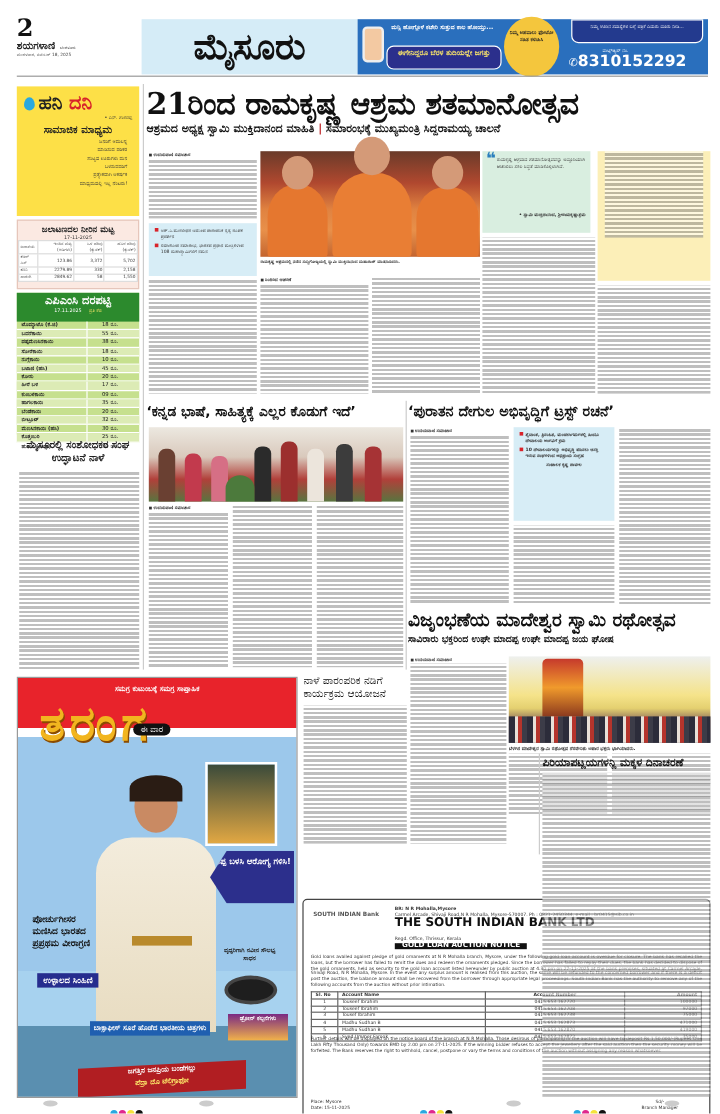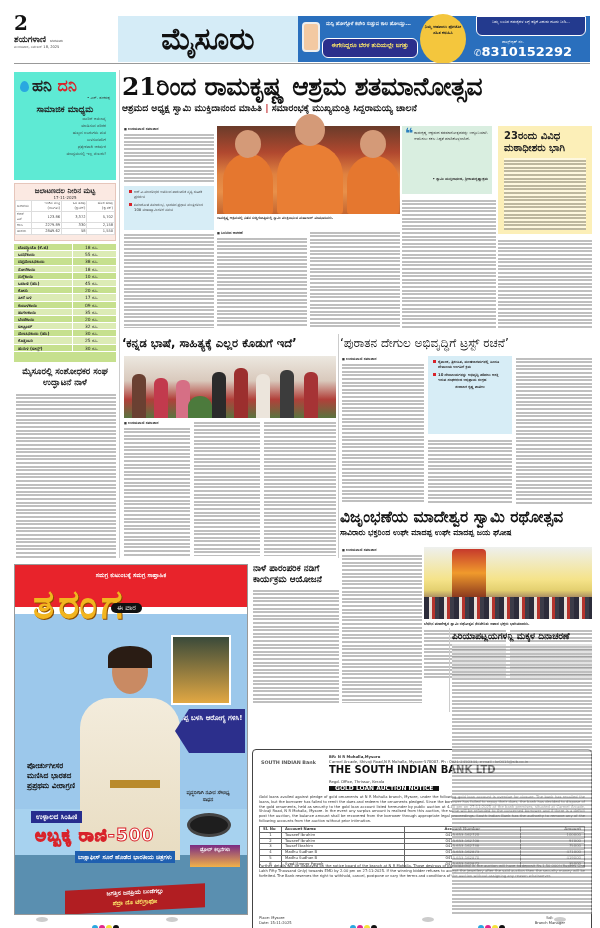--- a/index.html
+++ b/index.html
@@ -11,21 +11,21 @@
   .mh-left{left:14px;top:14px;width:104px;height:48px}
   .pg-num{font-family:"DejaVu Serif",serif;font-weight:bold;font-size:20px;line-height:18px;color:#111}
   .paper-name{font-size:8.5px;font-weight:bold;color:#222;margin-top:2px}
   .paper-name small{font-size:3.5px;font-weight:normal;margin-left:4px}
   .paper-date{font-size:3.6px;color:#444}
   .mh-city{left:118px;top:16px;width:180px;height:46px;background:#d5ecf7;display:flex;align-items:center;justify-content:center}
   .mh-city span{font-size:30px;font-weight:bold;color:#111;font-family:"DejaVu Serif",serif}
   .mh-ad{left:298px;top:16px;width:292px;height:46px;background:#2a6fbd;color:#fff}
   .mh-rule{left:14px;top:63px;width:576px;height:1px;background:#999}
   
-  .hani{left:14px;top:72px;width:102px;height:108px;background:#5eead4}
+  .hani{left:14px;top:72px;width:102px;height:108px;background:#fde047}
   .hani-title{font-size:16px;font-weight:bold;padding:4px 0 0 6px}
   .hani-title .h1{color:#222}.hani-title .h2{color:#d8232a}
   .drop{display:inline-block;width:9px;height:11px;background:#29a8e0;border-radius:50% 50% 50% 50%/60% 60% 40% 40%;margin-right:3px;vertical-align:-1px}
   .hani-author{font-size:4px;text-align:right;padding-right:6px;color:#333}
   .hani-sub{font-size:8.5px;font-weight:bold;text-align:center;margin-top:4px}
   .hani-poem{font-size:4.2px;line-height:7px;text-align:right;padding-right:10px;color:#333}
   .dam{left:14px;top:183px;width:102px;height:58px;background:#fbe9e2;border:1px solid #e6c6bb}
   .dam-title{font-size:7px;font-weight:bold;text-align:center;margin-top:3px;color:#222}
   .dam-date{font-size:4px;text-align:center;color:#333}
   .dam table{width:100%;border-collapse:collapse;font-size:3.6px;background:#fff}
@@ -56,27 +56,27 @@
   .callout-blue li{list-style:none;font-size:3.8px;line-height:5px;margin:3px 4px 0 10px;position:relative;color:#333}
   .callout-blue li:before{content:"";position:absolute;left:-5px;top:1px;width:2.5px;height:2.5px;background:#d8232a}
   .quote-box{left:402px;top:126px;width:90px;height:68px;background:#d9eee0}
   .quote-mark{font-size:14px;color:#2b7fbd;font-weight:bold;position:absolute;left:3px;top:-1px}
   .side23{left:498px;top:126px;width:94px;height:108px;background:#fcefb8}
   .side23 h4{font-size:10px;line-height:12px;padding:4px 6px;color:#222}
   
   .kan-h{left:122px;top:336px;width:216px;font-size:11.5px;font-weight:bold;white-space:nowrap;color:#111}
   .photo2{left:124px;top:356px;width:212px;height:62px;background:linear-gradient(#ece8e0,#d9c9bc 40%,#b1403a 70%,#59743f)}
   .person{position:absolute;bottom:0;width:14px;border-radius:6px 6px 0 0}
-  .pur-h{left:340px;top:336px;width:252px;font-size:12px;font-weight:normal;white-space:nowrap;color:#111}
+  .pur-h{left:340px;top:336px;width:252px;font-size:12px;font-weight:bold;white-space:nowrap;color:#111}
   .callout2{left:428px;top:356px;width:84px;height:78px;background:#d7edf6}
   .vij-h{left:340px;top:507px;width:252px;font-size:15.5px;font-weight:bold;white-space:nowrap;color:#111;font-family:"DejaVu Serif",serif}
   .vij-sub{left:340px;top:528px;width:252px;font-size:7.8px;font-weight:bold;white-space:nowrap;color:#111}
   .photo3{left:424px;top:547px;width:168px;height:72px;background:linear-gradient(#eef0ee 0,#f5e38a 45%,#e4d070 60%,#8c6c5a 75%,#3e3a46)}
   .cap3{left:424px;top:621px;width:168px;font-size:4px;font-weight:bold;color:#333;white-space:nowrap;overflow:hidden}
-  .nale-h{left:253px;top:563px;width:90px;font-size:8.8px;font-weight:bold;line-height:11px;color:#111}
+  .nale-h{left:253px;top:563px;width:90px;font-size:8.8px;font-weight:normal;line-height:11px;color:#111}
   
   .mag{left:14px;top:564px;width:234px;height:351px;background:linear-gradient(#e8232b 0 12%,#fff 12% 14%,#9cc8eb 14% 70%,#a7d2ef 70% 83%,#5a8fb0 83%);border:1px solid #999;overflow:hidden}
   .mag-top{position:absolute;top:6px;width:100%;text-align:center;font-size:6px;font-weight:bold;color:#fff}
   .mag-logo{position:absolute;top:15px;left:18px;font-size:40px;font-weight:bold;color:#f2b51f;font-family:"DejaVu Serif",serif;letter-spacing:4px;text-shadow:1px 1px 0 #8a4b00}
   .mag-pill{position:absolute;top:38px;left:96px;background:#111;color:#fff;font-size:7px;padding:1px 6px;border-radius:8px}
   .lady{position:absolute;left:55px;top:85px;width:120px;height:210px}
   .ghee{position:absolute;left:156px;top:70px;width:60px;height:70px;background:linear-gradient(#3a4a3a,#e2a843);border:2px solid #fff}
   .blue-diamond{position:absolute;left:160px;top:144px;width:70px;height:44px;background:#2c2f8c;color:#fff;font-size:7px;font-weight:bold;text-align:center;line-height:10px;padding-top:4px;clip-path:polygon(20% 0,100% 0,100% 100%,20% 100%,0 50%)}
   .mag-left-txt{position:absolute;left:12px;top:196px;font-size:7.5px;font-weight:bold;line-height:10px;color:#111}
   .mag-blue1{position:absolute;left:16px;top:246px;background:#262d8e;color:#fff;font-size:7px;font-weight:bold;padding:2px 5px}
@@ -169,20 +169,24 @@
       <td>ಹಾರಂಗಿ</td>
           <td>2849.62</td>
           <td>58</td>
           <td>1,550</td>
     </tr>
   </tbody>
     </table>
 </div>
 
 <div class="abs apmc">
+  <div class="apmc-head">
+    <div class="t">ಎಪಿಎಂಸಿ ದರಪಟ್ಟಿ</div>
+    <div class="d"><span>17.11.2025</span><b>ಪ್ರತಿ ಕೆಜಿ</b></div>
+  </div>
   <div id="apmc-rows">
       <div class="apmc-row">
         <span class="n">ಟೊಮ್ಯಾಟೊ (ಕೆ.ಜಿ)</span>
         <span class="v">18 ರೂ.</span>
       </div>
       <div class="apmc-row">
         <span class="n">ಬದನೆಕಾಯಿ</span>
         <span class="v">55 ರೂ.</span>
       </div>
       <div class="apmc-row">
@@ -274,21 +278,20 @@
 <div class="abs lines" style="left:217px;top:236px;width:90px;height:92px"></div>
 <div class="abs lines" style="left:310px;top:230px;width:90px;height:98px"></div>
 
 <div class="abs quote-box">
   <span class="quote-mark">❝</span>
   <div style="position:absolute;left:12px;top:4px;width:74px;font-size:4px;line-height:6px;color:#333">ರಾಮಕೃಷ್ಣ ಆಶ್ರಮದ ಶತಮಾನೋತ್ಸವವನ್ನು ಅದ್ದೂರಿಯಾಗಿ ಆಚರಿಸಲು ಸಕಲ ಸಿದ್ಧತೆ ಮಾಡಿಕೊಳ್ಳಲಾಗಿದೆ.</div>
   <div style="position:absolute;right:4px;top:50px;width:70px;font-size:3.8px;line-height:5px;text-align:right;font-weight:bold;color:#333">• ಸ್ವಾಮಿ ಮುಕ್ತಿದಾನಂದ, ಶ್ರೀರಾಮಕೃಷ್ಣಾಶ್ರಮ</div>
 </div>
 <div class="abs lines" style="left:402px;top:198px;width:94px;height:130px"></div>
 <div class="abs side23">
-  <h4>23ರಂದು ವಿವಿಧ ಮಠಾಧೀಶರು ಭಾಗಿ</h4>
   <div class="lines" style="margin:0 6px;height:72px"></div>
 </div>
 <div class="abs lines" style="left:498px;top:238px;width:94px;height:90px"></div>
 
 <div class="abs kan-h">‘ಕನ್ನಡ ಭಾಷೆ, ಸಾಹಿತ್ಯಕ್ಕೆ ಎಲ್ಲರ ಕೊಡುಗೆ ಇದೆ’</div>
 <div class="abs photo2">
   <div class="person" style="left:8px;height:44px;background:#6a4032"></div>
   <div class="person" style="left:30px;height:40px;background:#c23a4d"></div>
   <div class="person" style="left:52px;height:38px;background:#d66f85"></div>
   <div class="person" style="left:88px;height:46px;background:#2b2b2b"></div>
@@ -340,21 +343,20 @@
     <div style="position:absolute;left:38px;top:-4px;width:44px;height:22px;border-radius:50% 50% 0 0;background:#2a1c14"></div>
     <div style="position:absolute;left:10px;top:48px;width:100px;height:162px;background:linear-gradient(#f3ecdc,#e8dcc1);border-radius:30px 30px 0 0"></div>
     <div style="position:absolute;left:40px;top:130px;width:50px;height:8px;background:#b98a2c"></div>
   </div>
   <div class="ghee"></div>
   <div class="blue-diamond">ತುಪ್ಪ ಬಳಸಿ ಆರೋಗ್ಯ ಗಳಿಸಿ!</div>
   <div class="mag-left-txt" style="width:60px">ಪೋರ್ಚುಗೀಸರ ಮಣಿಸಿದ ಭಾರತದ ಪ್ರಪ್ರಥಮ ವೀರಾಗ್ರಣಿ</div>
   <div class="mag-right-small" style="width:50px">ವೃದ್ಧರಿಗಾಗಿ ನವೀನ ಸೌಲಭ್ಯ ಸಾಧನ</div>
   <div style="position:absolute;left:172px;top:248px;width:44px;height:24px;border-radius:50%;background:#1e1e1e;border:3px solid #444"></div>
   <div class="mag-blue1">ಉಳ್ಳಾಲದ ಸಿಂಹಿಣಿ</div>
-  <div class="mag-big">ಅಬ್ಬಕ್ಕ ರಾಣಿ-500</div>
   <div class="mag-blue2">ಬಾಕ್ಸಾಫೀಸ್ ಸೂರೆ ಹೊಡೆದ ಭಾರತೀಯ ಚಿತ್ರಗಳು</div>
   <div class="mag-cube">ಡ್ರೋನ್ ಕಲ್ಪನೆಗಳು</div>
   <div class="mag-ribbon">
     <div>ಜಗತ್ತಿನ ಜನಪ್ರಿಯ ಬಂಡೆಗಲ್ಲು</div>
     <b>ಪೆದ್ರಾ ದೊ ಟೆಲಿಗ್ರಾಫೋ</b>
   </div>
 </div>
 
 <div class="abs bank">
   <div class="bank-logo" style="width:60px">SOUTH INDIAN Bank</div>

